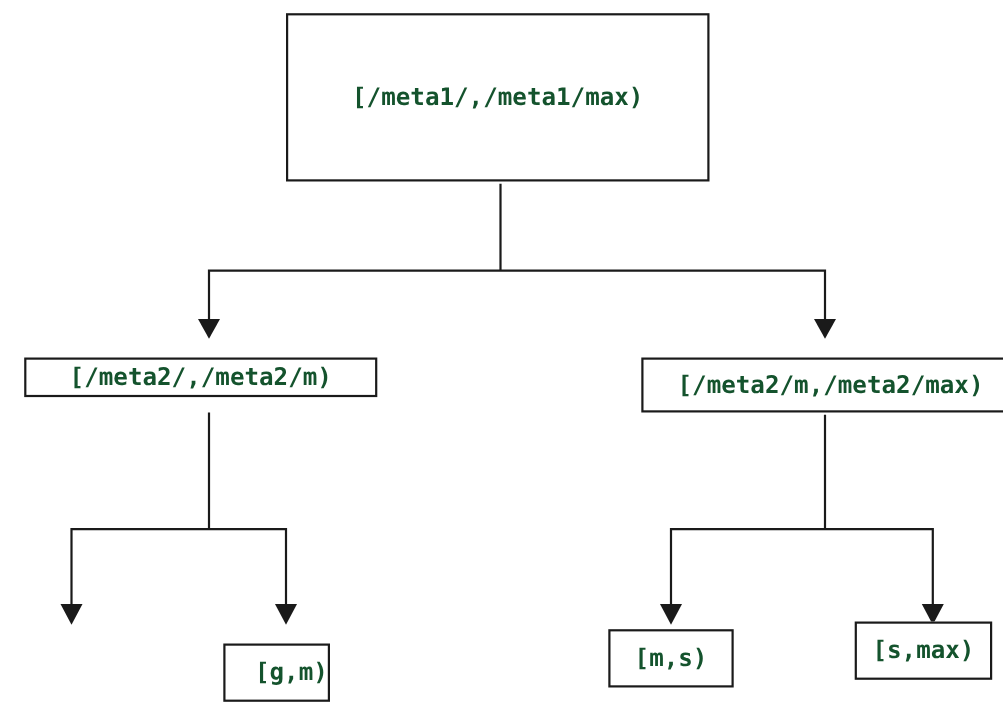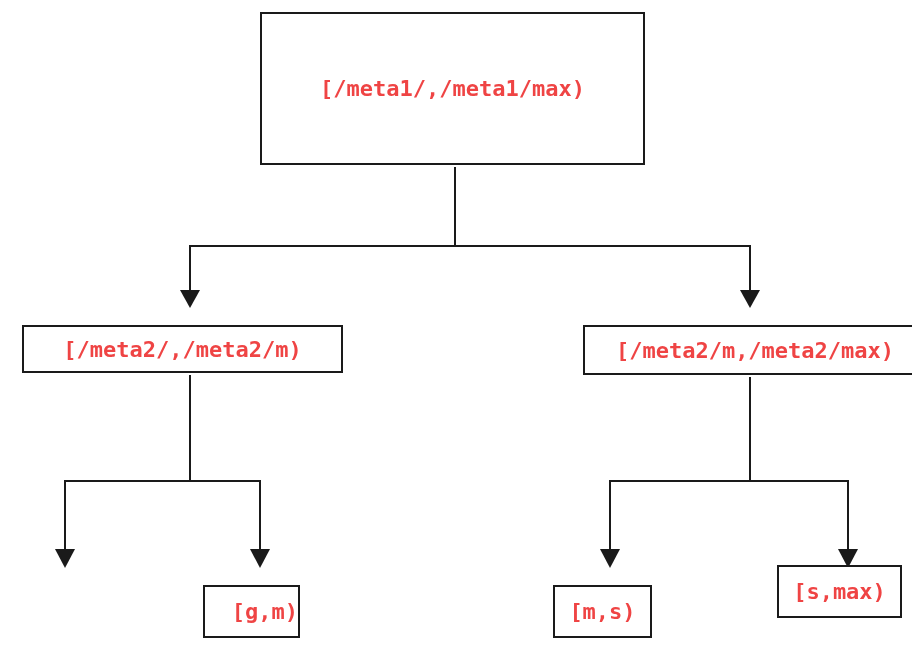--- a/index.html
+++ b/index.html
@@ -25,29 +25,29 @@
     position: absolute;
     box-sizing: border-box;
     border: 2px solid #1a1a1a;
     background: #ffffff;
     display: flex;
     align-items: center;
     justify-content: center;
     font-family: "DejaVu Sans Mono", "Liberation Mono", monospace;
     font-weight: bold;
     font-size: 22px;
-    color: #ef4444;
+    color: #14532d;
     white-space: nowrap;
   }
   .pos-root      { left: 260px; top: 12px;  width: 385px; height: 153px; }
-  .pos-mid-left  { left: 22px;  top: 325px; width: 321px; height: 48px;  }
+  .pos-mid-left  { left: 22px;  top: 325px; width: 321px; height: 36px;  }
   .pos-mid-right { left: 583px; top: 325px; width: 344px; height: 50px; text-align: right;  }
   .pos-leaf-ag   { left: 8px;   top: 585px; width: 99px;  height: 53px;  }
   .pos-leaf-gm   { left: 203px; top: 585px; width: 97px;  height: 53px; justify-content: flex-end;  }
-  .pos-leaf-ms   { left: 553px; top: 585px; width: 99px;  height: 53px; text-align: center;  }
+  .pos-leaf-ms   { left: 553px; top: 572px; width: 114px;  height: 53px; text-align: center;  }
   .pos-leaf-smax { left: 777px; top: 565px; width: 125px; height: 53px;  }
 </style>
 </head>
 <body>
 
 <div class="canvas">
 
   <svg class="edges" viewBox="0 0 912 652" xmlns="http://www.w3.org/2000/svg">
     <g stroke="#1a1a1a" stroke-width="2" fill="none">
       <path d="M455 167 V246 M190 246 H750 M190 245 V291 M750 245 V291"></path>

